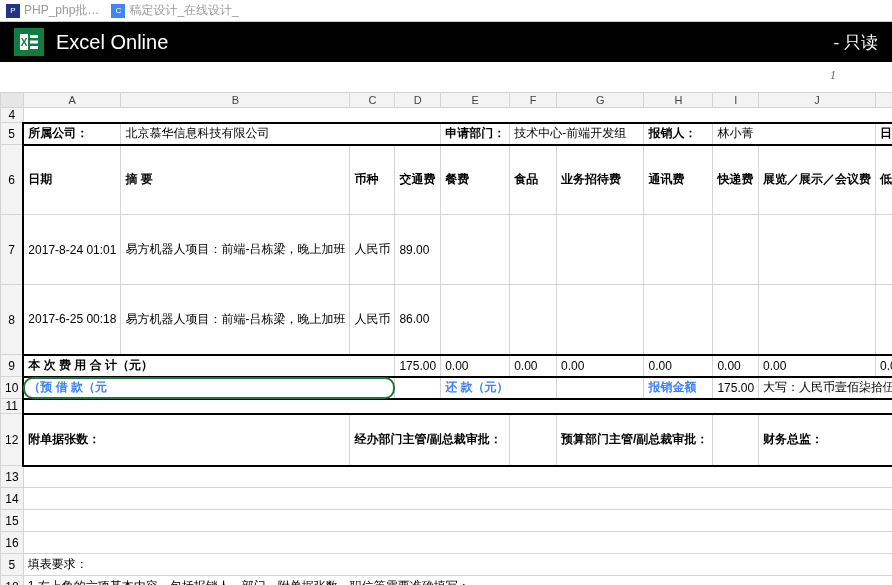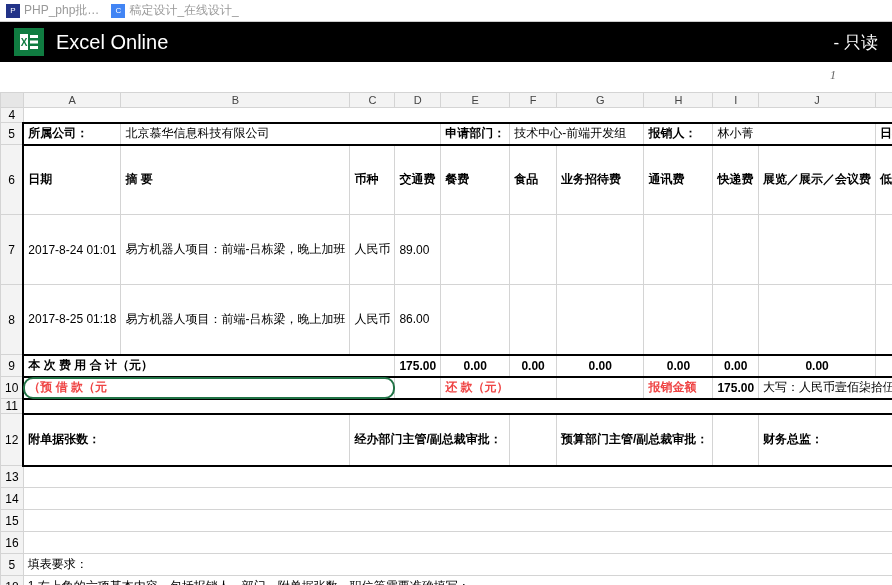--- a/index.html
+++ b/index.html
@@ -23,23 +23,23 @@
   .colA{width:120px;} .colB{width:98px;} .colC{width:56px;} .colD{width:63px;}
   .colE{width:63px;} .colF{width:63px;} .colG{width:80px;} .colH{width:63px;}
   .colI{width:63px;} .colJ{width:50px;} .colK{width:50px;}
   .rh { background:#f3f3f3; text-align:center; }
   .sel { outline:2px solid #217346; outline-offset:-2px; color:#f00; }
   .thickTop { border-top:2px solid #000 !important; }
   .thickBot { border-bottom:2px solid #000 !important; }
   .thickL { border-left:2px solid #000 !important; }
   .thickR { border-right:2px solid #000 !important; }
   .ctr { text-align:left; }
-  .rt  { text-align:center;font-weight:bold; }
+  .rt  { text-align:left; }
   .bold { font-weight:bold;border-radius:10px; }
-  .red { color:#ef4444; }
+  .red { color:#3b82f6; }
   .wrap { white-space:normal; line-height:1.25; }
   .hh { height:22px; }
   .hbig { height:70px; }
   .hmed { height:52px; }
 </style>
 </head>
 <body>
 
 <div class="tabs-bar">
   <span class="tabitem">
@@ -147,21 +147,21 @@
           <td></td>
           <td></td>
     <td></td>
           <td></td>
           <td></td>
     <td></td>
   </tr>
 
   <tr class="hbig">
     <td class="rh">8</td>
-    <td class="thickL ctr">2017-8-25 01:18</td>
+    <td class="thickL ctr">2017-6-25 00:18</td>
     <td class="wrap">易方机器人项目：前端-吕栋梁，晚上加班</td>
     <td class="ctr">人民币</td>
     <td class="ctr">86.00</td>
     <td></td>
           <td></td>
           <td></td>
     <td></td>
           <td></td>
           <td></td>
     <td></td>

